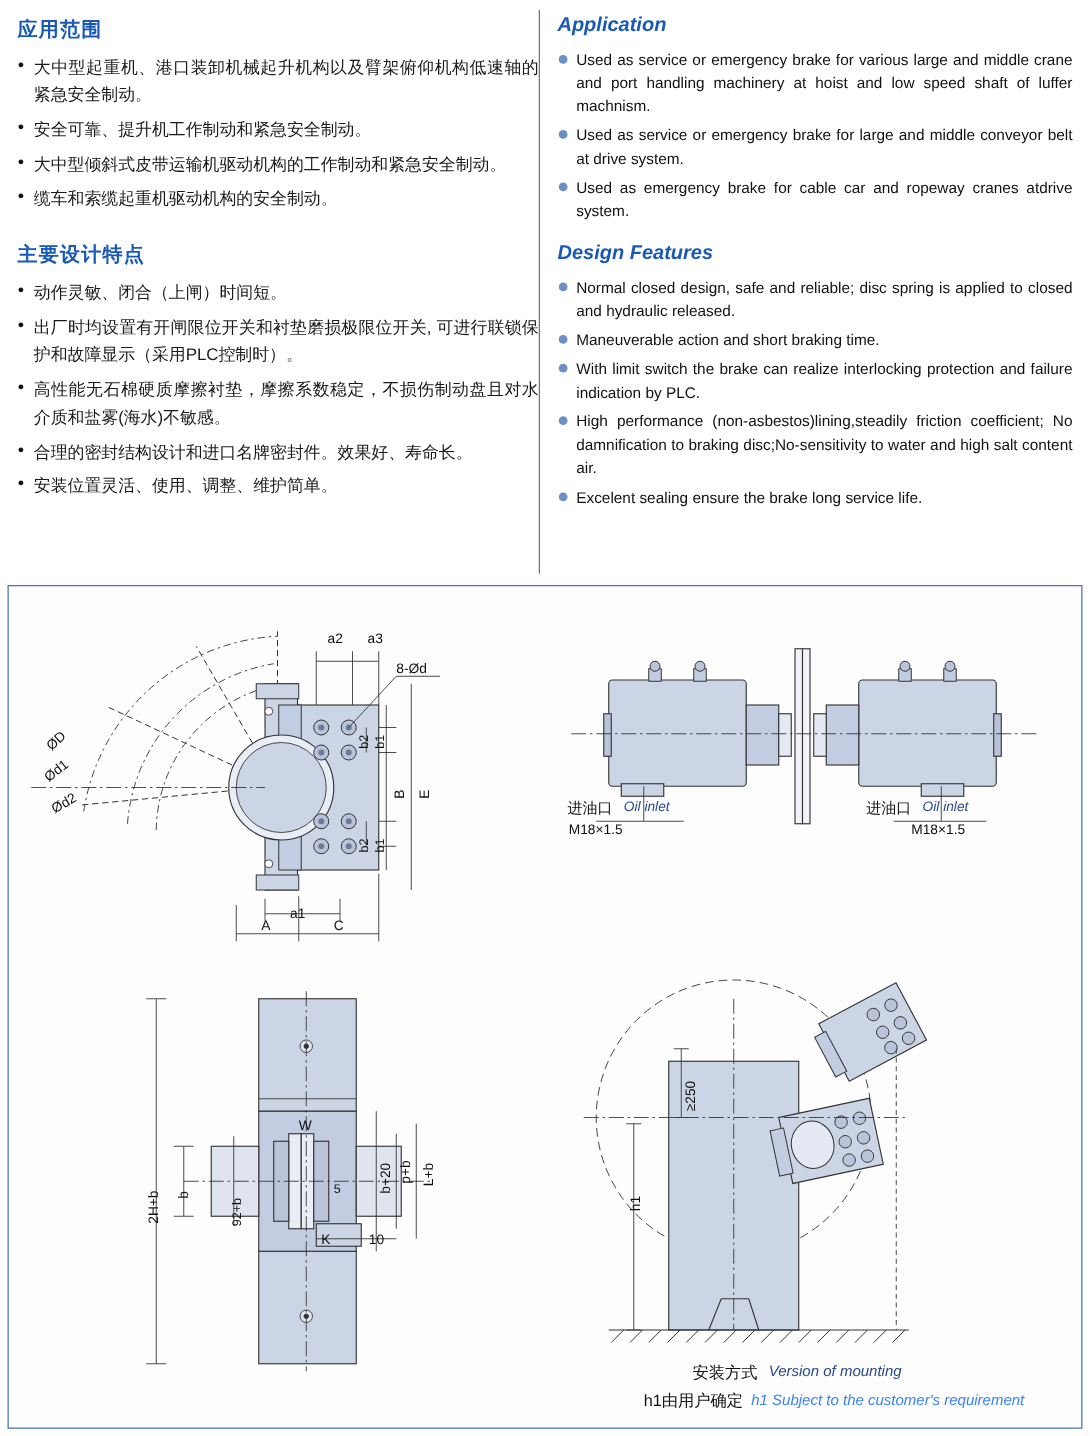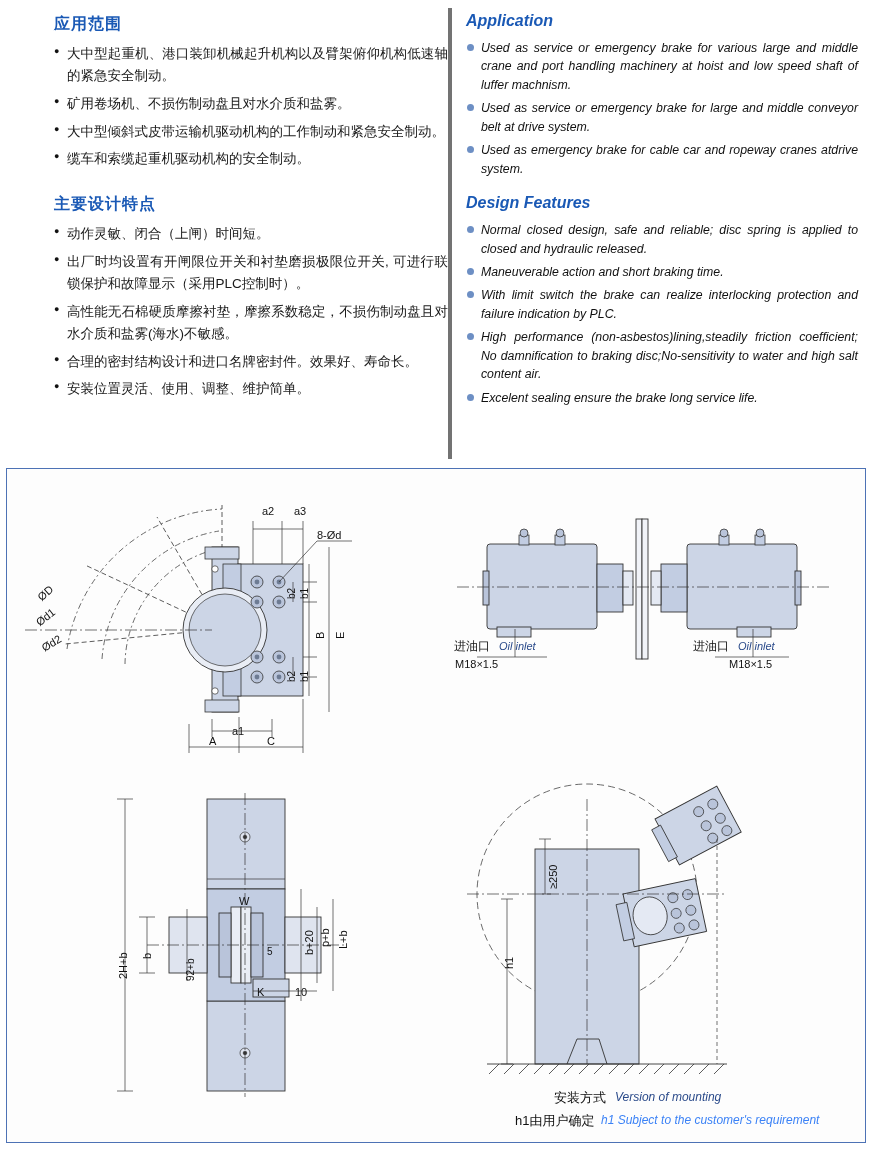--- a/index.html
+++ b/index.html
@@ -27,22 +27,21 @@
     display: flex;
     width: 872px;
     box-sizing: border-box;
     padding: 8px 6px 6px 6px;
     height: 465px;
   }
   .col-cn {
     width: 432px;
     padding: 4px 0 0 8px;
     box-sizing: border-box;
-    border-right: 4px solid #737373;
-    margin-left: 40px;
+    border-right: 1px solid #737373;
   }
   .col-en {
     width: 440px;
     padding: 4px 8px 0 14px;
     box-sizing: border-box;
   }
   h2.cn-head {
     color: #1a59b5;
     font-size: 16px;
     font-weight: bold;
@@ -78,21 +77,20 @@
     left: 0;
     top: 0;
     font-size: 9px;
     line-height: 1.9;
     color: #111;
   }
   ul.en-list li {
     font-size: 12.3px;
     line-height: 1.5;
     margin-bottom: 5px;
-    font-style: italic;
     position: relative;
     padding-left: 15px;
     text-align: justify;
     color: #111;
   }
   ul.en-list li::before {
     content: "";
     position: absolute;
     left: 1px;
     top: 5px;
@@ -134,21 +132,21 @@
 <body>
 
 <div class="page">
 
   <div class="text-area">
 
     <div class="col-cn">
       <h2 class="cn-head">应用范围</h2>
       <ul class="cn-list">
         <li>大中型起重机、港口装卸机械起升机构以及臂架俯仰机构低速轴的紧急安全制动。</li>
-        <li>矿用卷场机、不损伤制动盘且对水介质和盐雾。</li>
+        <li>安全可靠、提升机工作制动和紧急安全制动。</li>
         <li>大中型倾斜式皮带运输机驱动机构的工作制动和紧急安全制动。</li>
         <li>缆车和索缆起重机驱动机构的安全制动。</li>
       </ul>
 
       <h2 class="cn-head second">主要设计特点</h2>
       <ul class="cn-list">
         <li>动作灵敏、闭合（上闸）时间短。</li>
         <li>出厂时均设置有开闸限位开关和衬垫磨损极限位开关, 可进行联锁保护和故障显示（采用PLC控制时）。</li>
         <li>高性能无石棉硬质摩擦衬垫，摩擦系数稳定，不损伤制动盘且对水介质和盐雾(海水)不敏感。</li>
         <li>合理的密封结构设计和进口名牌密封件。效果好、寿命长。</li>

